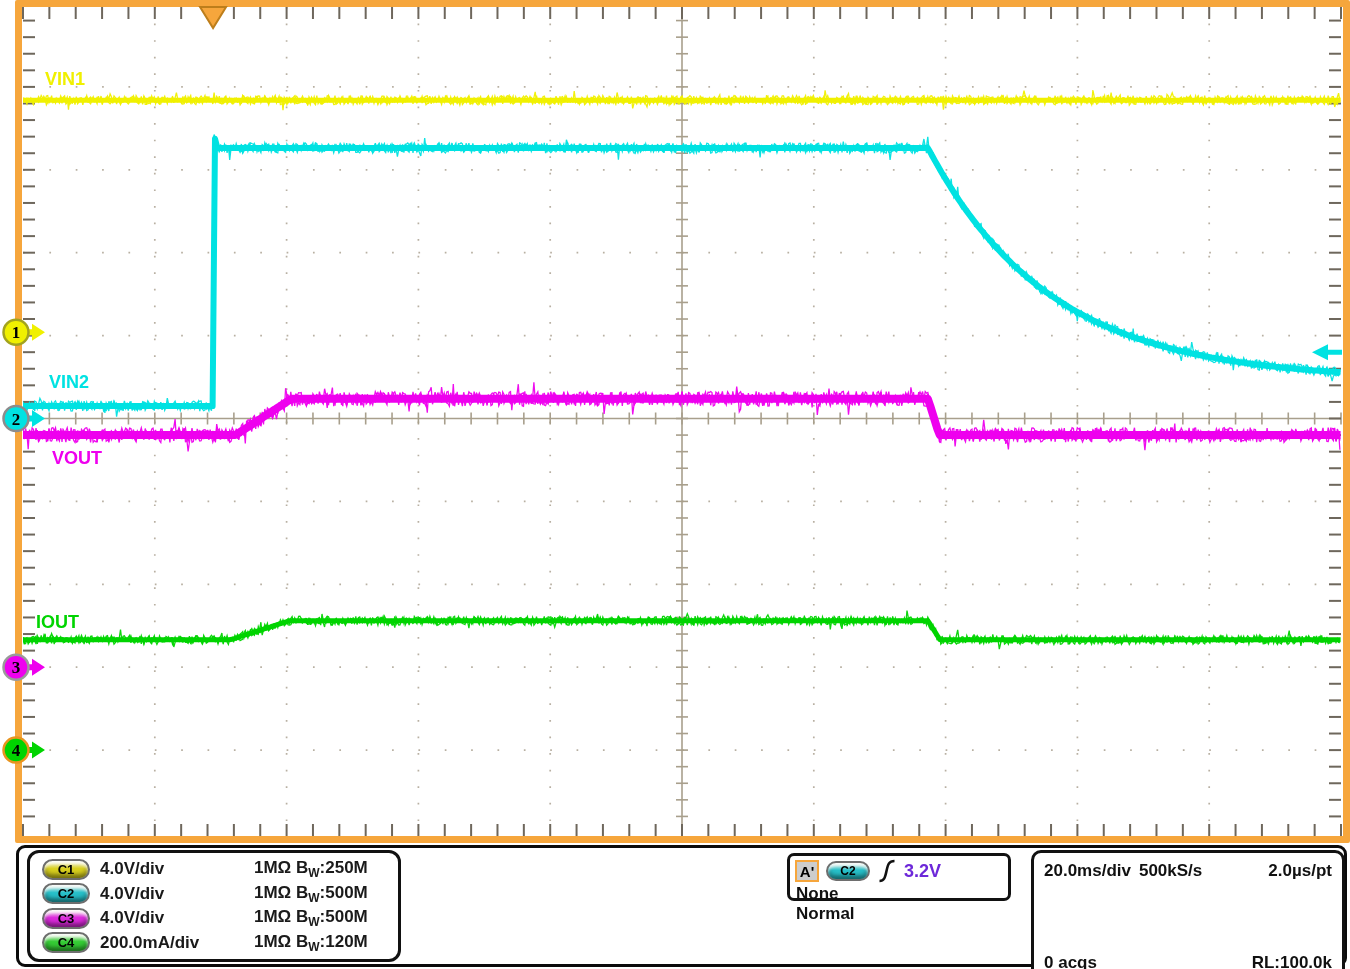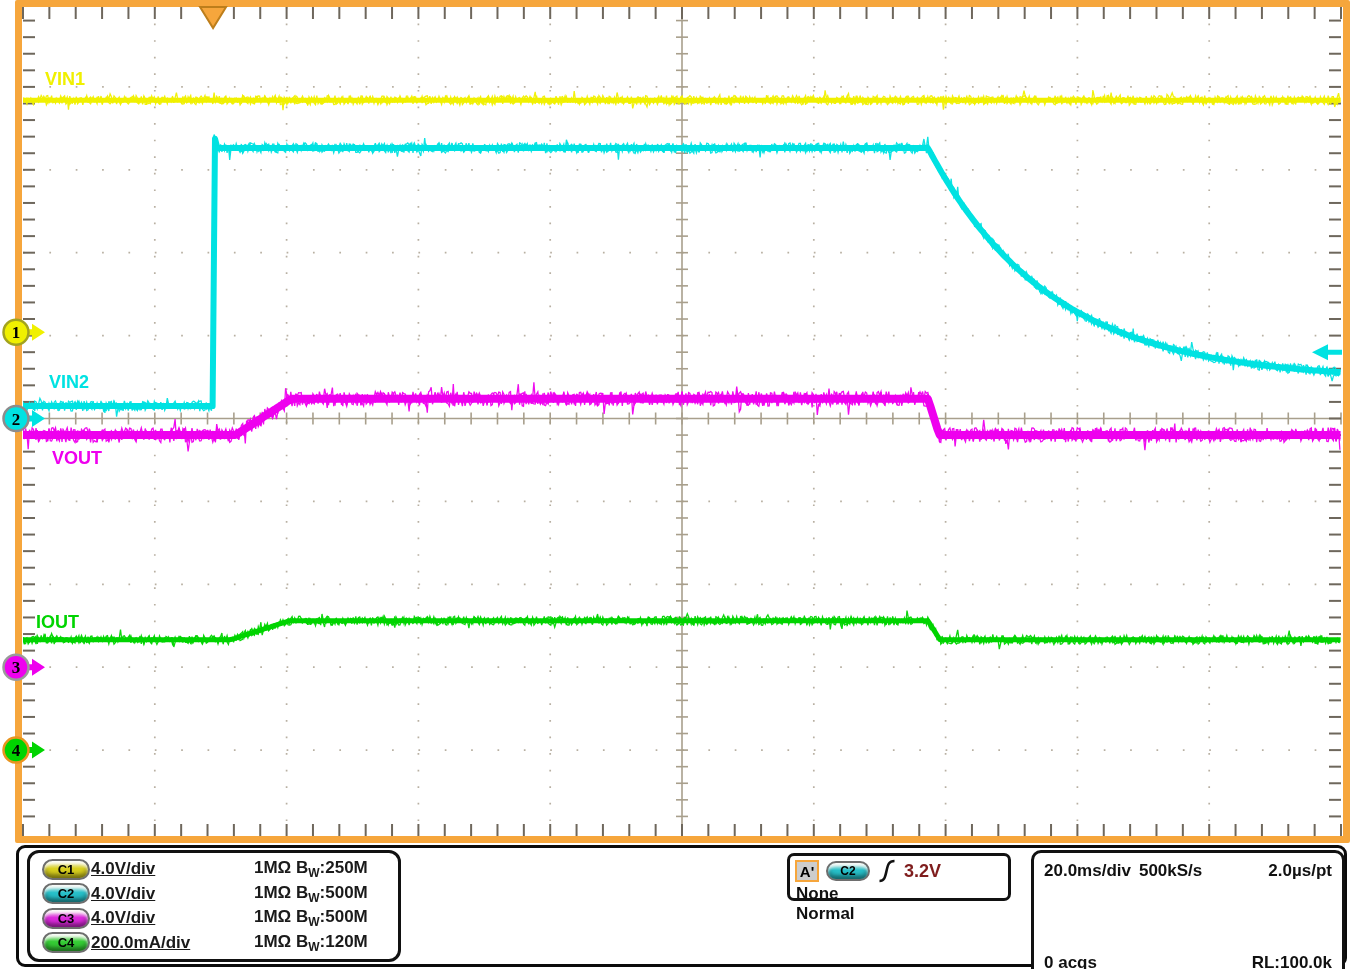--- a/index.html
+++ b/index.html
@@ -13,33 +13,33 @@
   #readout-bar{position:absolute;left:16px;top:845px;width:1331px;height:122px;
                border:3px solid #0b0b0b;border-radius:9px;box-sizing:border-box;background:#ffffff;}
   .panel{position:absolute;box-sizing:border-box;background:#ffffff;border:3px solid #111;}
   #ch-panel{left:8px;top:2px;width:374px;height:112px;border-radius:12px;
             display:flex;flex-direction:column;justify-content:flex-start;padding:4px 0 4px 12px;}
   .ch-row{position:relative;display:flex;align-items:center;height:25px;}
   .pill{display:inline-flex;align-items:center;justify-content:center;
         width:48px;height:21px;border-radius:11px;border:2px solid #6e6e6e;
         font-size:13px;font-weight:bold;color:#000;box-sizing:border-box;
         box-shadow:inset 0 3px 3px rgba(255,255,255,.75), inset 0 -4px 4px rgba(0,0,0,.38);}
-  .vdiv{margin-left:1px;font-size:17px;font-weight:bold;color:#1a1a1a;text-decoration:underline;}
+  .vdiv{margin-left:10px;font-size:17px;font-weight:bold;color:#1a1a1a;}
   .imp{position:absolute;left:212px;font-size:17px;font-weight:bold;color:#1a1a1a;white-space:nowrap;}
   .imp sub{font-size:12px;vertical-align:-4px;}
   #trig-panel{left:768px;top:5px;width:224px;height:48px;border-radius:7px;
               display:flex;flex-direction:column;justify-content:space-between;padding:2px 5px;}
   .trig-row1{display:flex;align-items:center;gap:7px;}
   .trig-row2{display:flex;justify-content:space-between;font-size:17px;font-weight:bold;color:#111;
              padding:0 2px 1px 1px;flex-direction:column;}
   .a-badge{display:inline-flex;align-items:center;justify-content:center;width:24px;height:22px;
            background:#cdcdcd;border:2px solid #F6A63C;box-sizing:border-box;
            font-size:15px;font-weight:bold;color:#000;}
   .pill.small{width:44px;height:20px;font-size:12px;}
-  .level{font-size:18px;font-weight:bold;color:#7f1d1d;text-align:center;}
+  .level{font-size:18px;font-weight:bold;color:#6d28d9;text-align:center;}
   #tb-panel{left:1012px;top:2px;width:314px;height:132px;border-radius:10px;
             display:flex;flex-direction:column;justify-content:space-between;padding:7px 10px 6px 10px;}
   .tb-row{position:relative;display:flex;align-items:center;font-size:17px;font-weight:bold;color:#111;height:21px;}
   .tb-rate{margin-left:8px;}
   .tb-right{margin-left:auto;}
   .tb-mid{position:absolute;left:131px;}
 </style>
 </head>
 <body>
 

